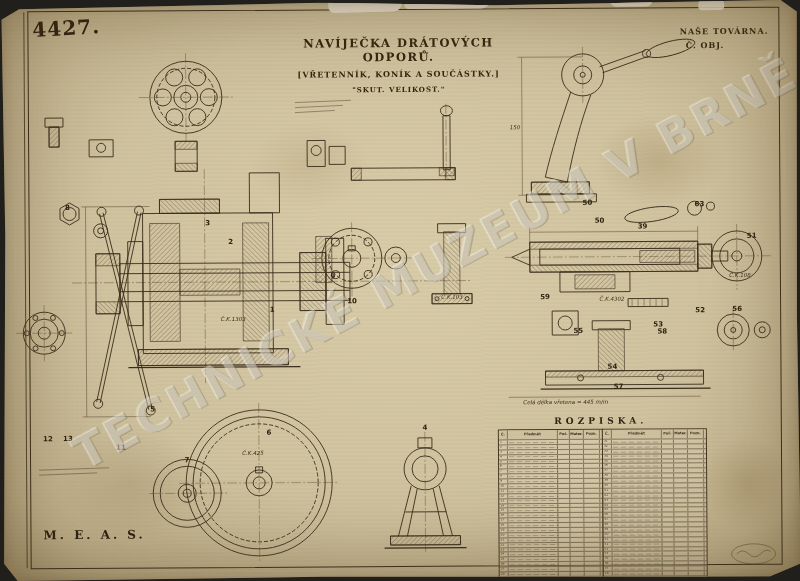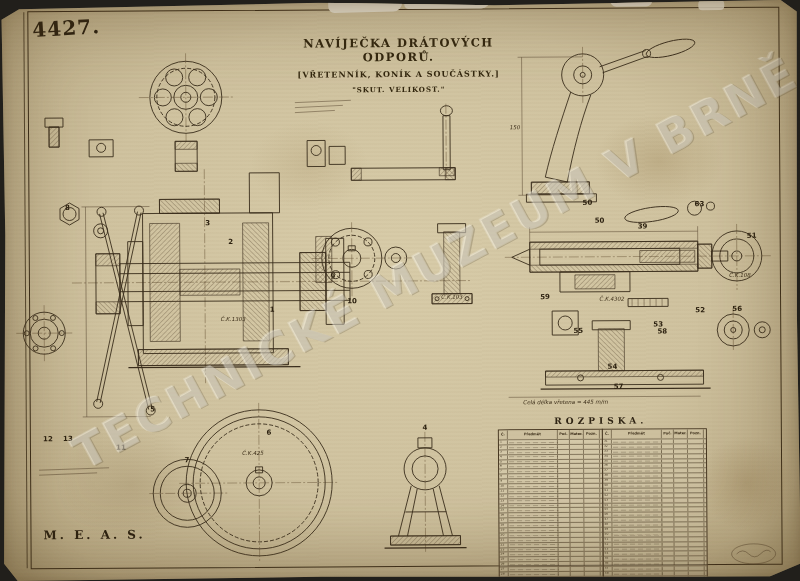--- a/index.html
+++ b/index.html
@@ -101,20 +101,24 @@
   <div class="frame"></div>
 
   <div class="drawing-number">4427.</div>
 
   <div class="title-block">
     <div class="title-main">NAVÍJEČKA DRÁTOVÝCH ODPORŮ.</div>
     <div class="title-sub">[VŘETENNÍK, KONÍK A SOUČÁSTKY.]</div>
     <div class="title-scale">"SKUT. VELIKOST."</div>
   </div>
 
+  <div class="corner-right">
+    <div class="lbl1">NAŠE TOVÁRNA.</div>
+    <div class="lbl2">Č. OBJ.</div>
+  </div>
 
   <div class="company">M. E. A. S.</div>
 
   <svg class="canvas" width="800" height="581" viewBox="0 0 800 581">
     <defs>
       <pattern id="hA" width="3.4" height="3.4" patternUnits="userSpaceOnUse" patternTransform="rotate(45)">
         <line x1="0" y1="0" x2="0" y2="3.4" stroke="#4a3a24" stroke-width="0.5"></line>
       </pattern>
       <pattern id="hB" width="3.4" height="3.4" patternUnits="userSpaceOnUse" patternTransform="rotate(-45)">
         <line x1="0" y1="0" x2="0" y2="3.4" stroke="#4a3a24" stroke-width="0.5"></line>

